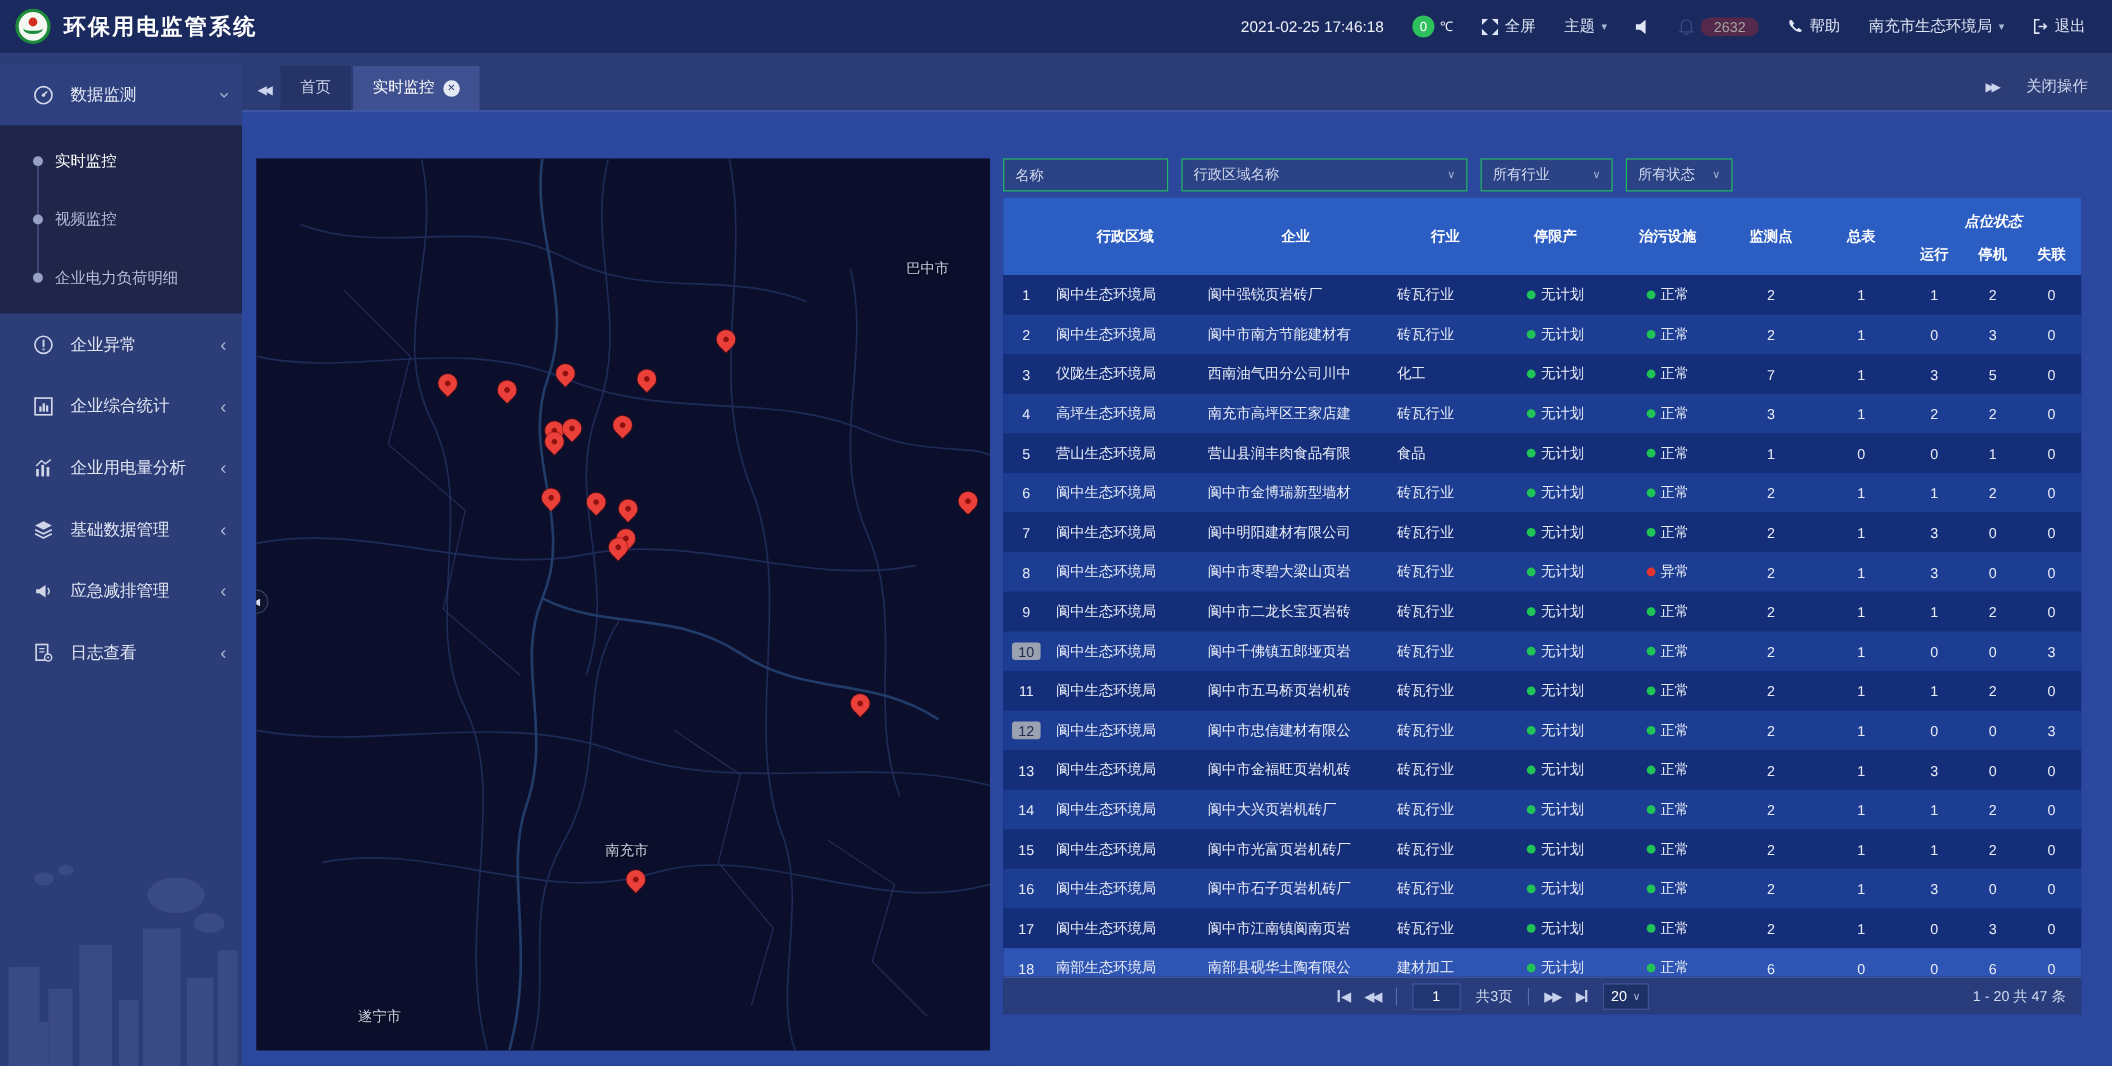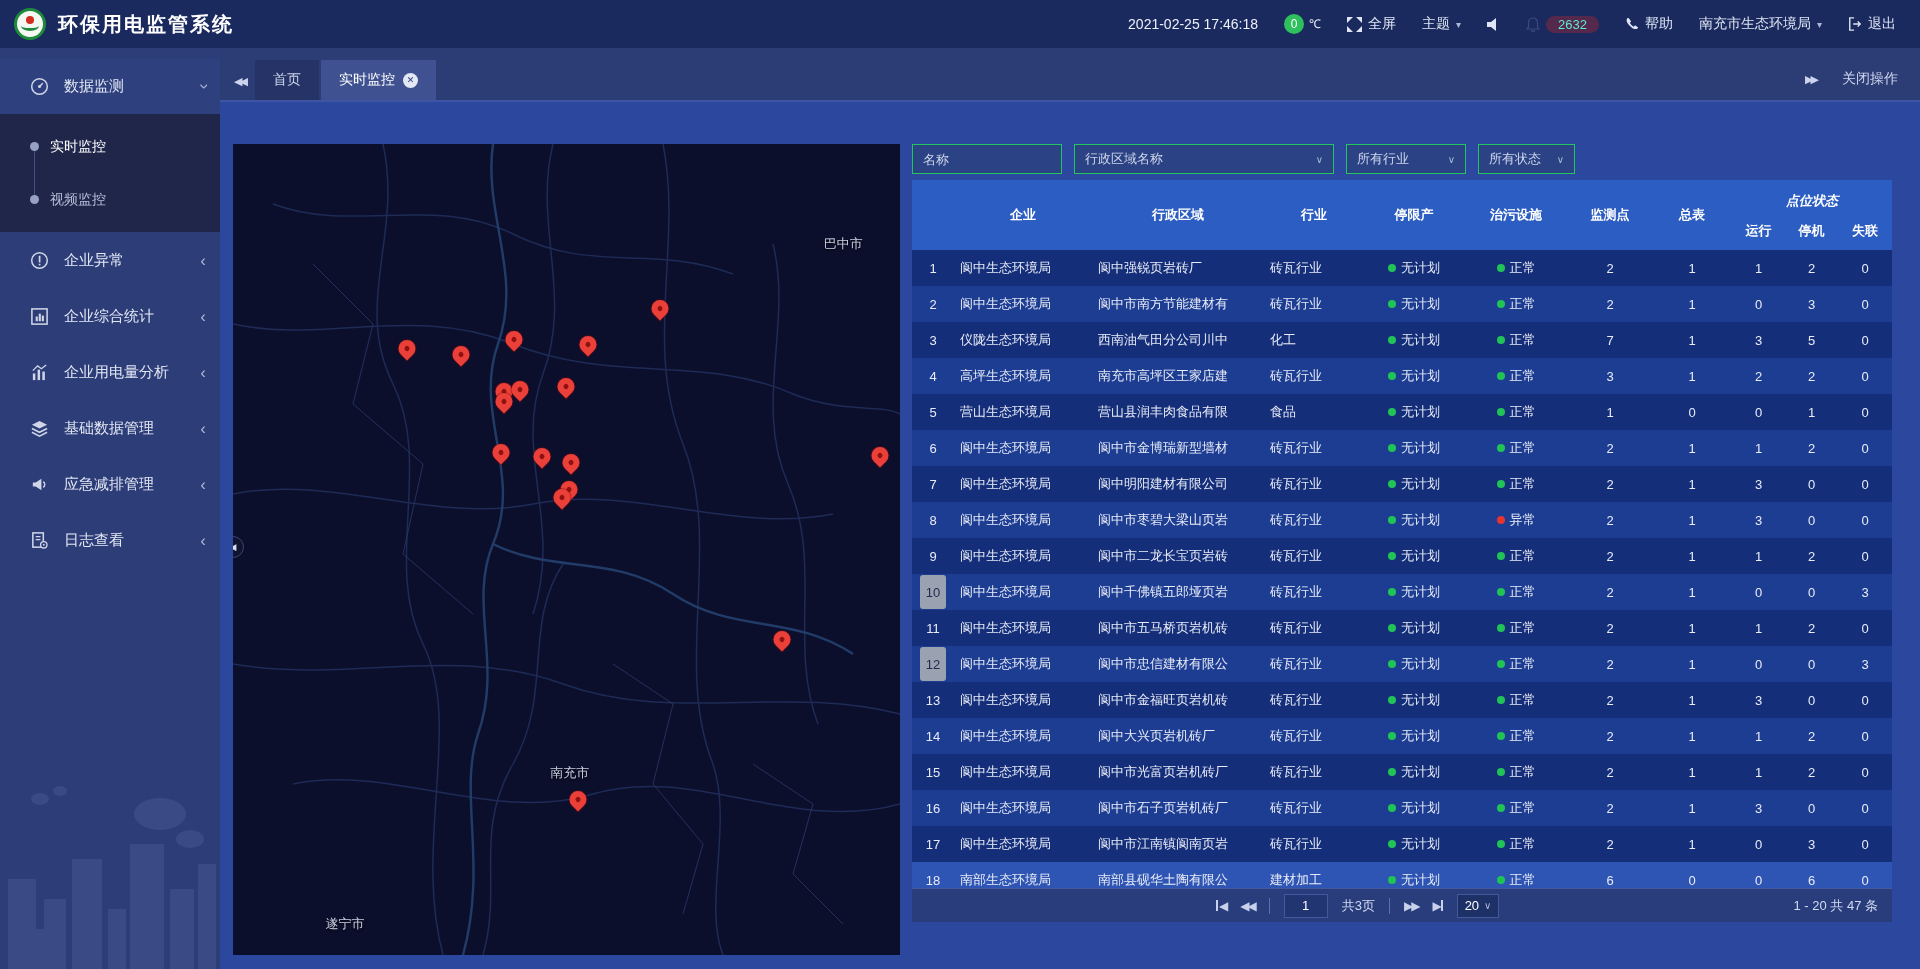--- a/index.html
+++ b/index.html
@@ -14,21 +14,21 @@
   .logo:after { content:""; position:absolute; left:4px; right:4px; bottom:6px; height:7px; border-radius:50%; border-bottom:3px solid #1d8a3c; }
   .app-title { color:#ffffff; font-size:20px; font-weight:bold; margin-left:12px; letter-spacing:2px; }
   .topbar-right { margin-left:auto; display:flex; align-items:center; gap:26px; padding-right:24px; color:#dfe5f4; font-size:14px; }
   .datetime { font-size:14px; color:#eef1fa; }
   .temp { display:flex; align-items:flex-start; gap:5px; }
   .temp-badge { width:20px; height:20px; border-radius:50%; background:#2ec05c; color:#fff; font-size:12px; display:flex; align-items:center; justify-content:center; }
   .temp-unit { font-size:12px; color:#eef1fa; margin-top:1px; }
   .tb-item { display:flex; align-items:center; gap:6px; cursor:pointer; white-space:nowrap; }
   .tb-item svg { display:block; }
   .caret-down { font-size:10px; color:#aab6d8; }
-  .notif-pill { background:#55294b; color:#5eead4; border-radius:10px; font-size:13px; padding:1px 12px; }
+  .notif-pill { background:#55294b; color:#a3a3a3; border-radius:10px; font-size:13px; padding:1px 12px; }
   .bell { opacity:.55; }
 
   
   .sidebar { position:absolute; left:0; top:48px; bottom:0; width:220px; background:#2d3d78; z-index:20; overflow:hidden; }
   .menu { list-style:none; padding-top:10px; }
   .m-item { height:56px; display:flex; align-items:center; color:#e2e7f4; font-size:15px; cursor:pointer; padding:0 14px 0 28px; position:relative; }
   .m-item .mi-icon { width:22px; margin-right:14px; display:flex; justify-content:center; opacity:.9; }
   .m-item .chev { margin-left:auto; color:#aab4d4; font-size:17px; line-height:1; }
   .m-item.expanded { background:#2f407e; }
   .chev.down { display:inline-block; transform:rotate(-90deg); }
@@ -76,21 +76,21 @@
   .grid11 { display:grid; grid-template-columns:42px 138px 172px 100px 100px 104px 84px 80px 53px 53px 54px; }
   .thead { background:#2c5dc2; color:#ffffff; font-size:13px; height:70px; grid-template-rows:32px 38px; flex:0 0 auto; }
   .th { display:flex; align-items:center; justify-content:center; grid-row:1 / span 2; font-weight:bold; }
   .th-group { grid-row:1; grid-column:9 / span 3; display:flex; align-items:flex-end; justify-content:center; font-style:italic; font-weight:bold; padding-bottom:2px; }
   .th-sub { grid-row:2; display:flex; align-items:center; justify-content:center; font-weight:bold; }
   .tbody { flex:1 1 auto; overflow:hidden; }
   .trow { height:36px; color:#e8ecf7; font-size:13px; }
   .trow.odd { background:#142e7a; } .trow.even { background:#1d3d93; } .trow.light { background:#2e55b4; }
   .td { display:flex; align-items:center; justify-content:center; overflow:hidden; white-space:nowrap; }
   .td.left { justify-content:flex-start; padding-left:6px; }
-  .chip { background:#9aa2b1; color:#202b4e; border-radius:3px; min-width:26px; height:34px; display:flex; align-items:center; justify-content:center; }
+  .chip { background:#9aa2b1; color:#202b4e; border-radius:3px; min-width:26px; height:16px; display:flex; align-items:center; justify-content:center; }
   .sdot { width:8px; height:8px; border-radius:50%; margin-right:5px; flex:0 0 auto; }
   .sdot.green { background:#1fc356; } .sdot.red { background:#e63531; }
 
   
   .pager { height:34px; flex:0 0 auto; background:#293d7c; border-top:1px solid #44589e; display:flex; align-items:center; color:#d2daf0; font-size:13px; padding:0 14px; }
   .pager-center { margin:0 auto; display:flex; align-items:center; gap:14px; }
   .pbtn { cursor:pointer; color:#c7d1ec; font-size:12px; letter-spacing:-2px; display:flex; align-items:center; gap:1px; }
   .pbtn .bar { display:inline-block; width:2px; height:11px; background:#c7d1ec; }
   .psep { width:1px; height:16px; background:#5a6fae; }
   .pagebox { width:44px; height:24px; background:#203571; border:1px solid #44589e; display:flex; align-items:center; justify-content:center; color:#fff; }
@@ -171,20 +171,24 @@
           <span class="chev down">‹</span>
         </li>
         <ul class="submenu">
           <li class="s-item active">
             <span class="dot"></span>
             <span>实时监控</span>
           </li>
           <li class="s-item">
             <span class="dot"></span>
             <span>视频监控</span>
+          </li>
+          <li class="s-item">
+            <span class="dot"></span>
+            <span>企业电力负荷明细</span>
           </li>
         </ul>
         <li class="m-item">
           <span class="mi-icon">
             <svg width="19" height="19" viewBox="0 0 20 20">
               <circle cx="10" cy="10" r="8.2" fill="none" stroke="#e2e7f4" stroke-width="1.6"></circle>
               <rect x="9.2" y="5" width="1.8" height="7" fill="#e2e7f4"></rect>
               <rect x="9.2" y="13.4" width="1.8" height="1.8" fill="#e2e7f4"></rect>
             </svg>
           </span>
@@ -346,22 +350,22 @@
     </div>
     <div class="f-box f-select w-status">
       <span>所有状态</span>
       <span class="caret-down">∨</span>
     </div>
   </div>
 
   <div class="tablewrap">
     <div class="thead grid11">
       <div class="th"></div>
+      <div class="th">行政区域</div>
       <div class="th">企业</div>
-      <div class="th">行政区域</div>
       <div class="th">行业</div>
       <div class="th">停限产</div>
       <div class="th">治污设施</div>
       <div class="th">监测点</div>
       <div class="th">总表</div>
       <div class="th-group">点位状态</div>
       <div class="th-sub" style="grid-column:9">运行</div>
       <div class="th-sub" style="grid-column:10">停机</div>
       <div class="th-sub" style="grid-column:11">失联</div>
     </div>

